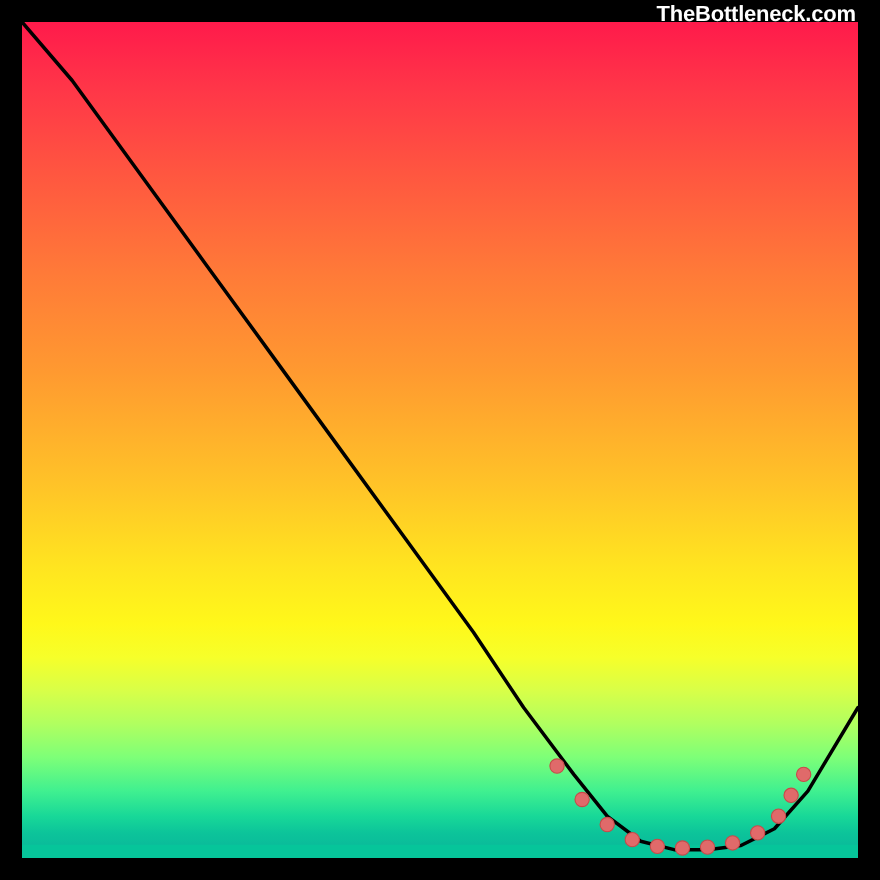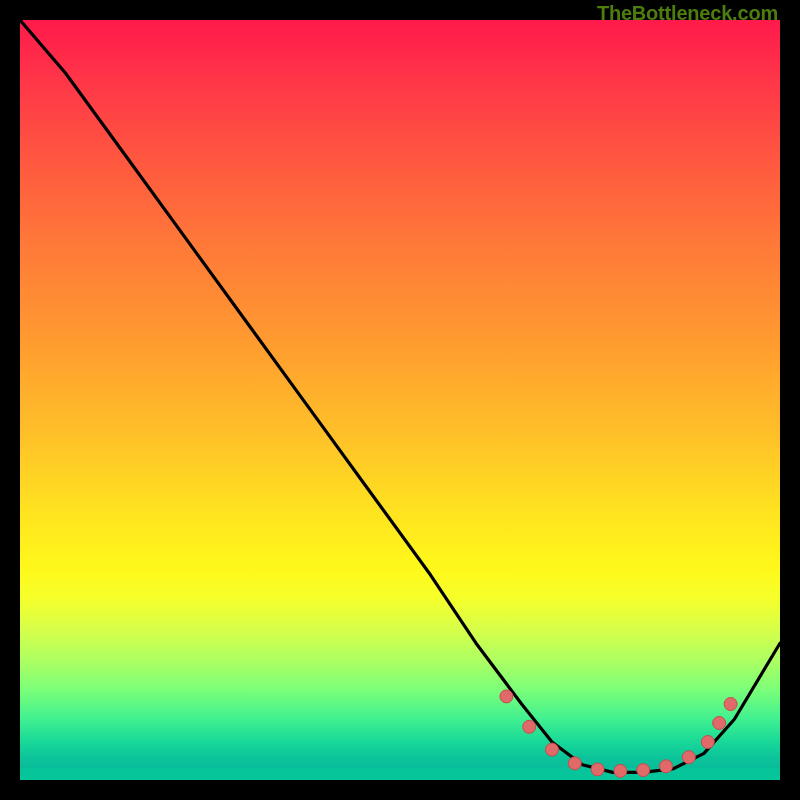--- a/index.html
+++ b/index.html
@@ -60,21 +60,21 @@
   .curve-svg {
     position: absolute;
     inset: 0;
     width: 100%;
     height: 100%;
   }
   .attribution {
     position: absolute;
     top: 2px;
     right: 22px;
-    color: #4d7c0f;
+    color: #ffffff;
     font-size: 20px;
     font-weight: 600;
     letter-spacing: -0.2px;
   }
 </style>
 </head>
 <body>
 
 <div class="canvas">
 

